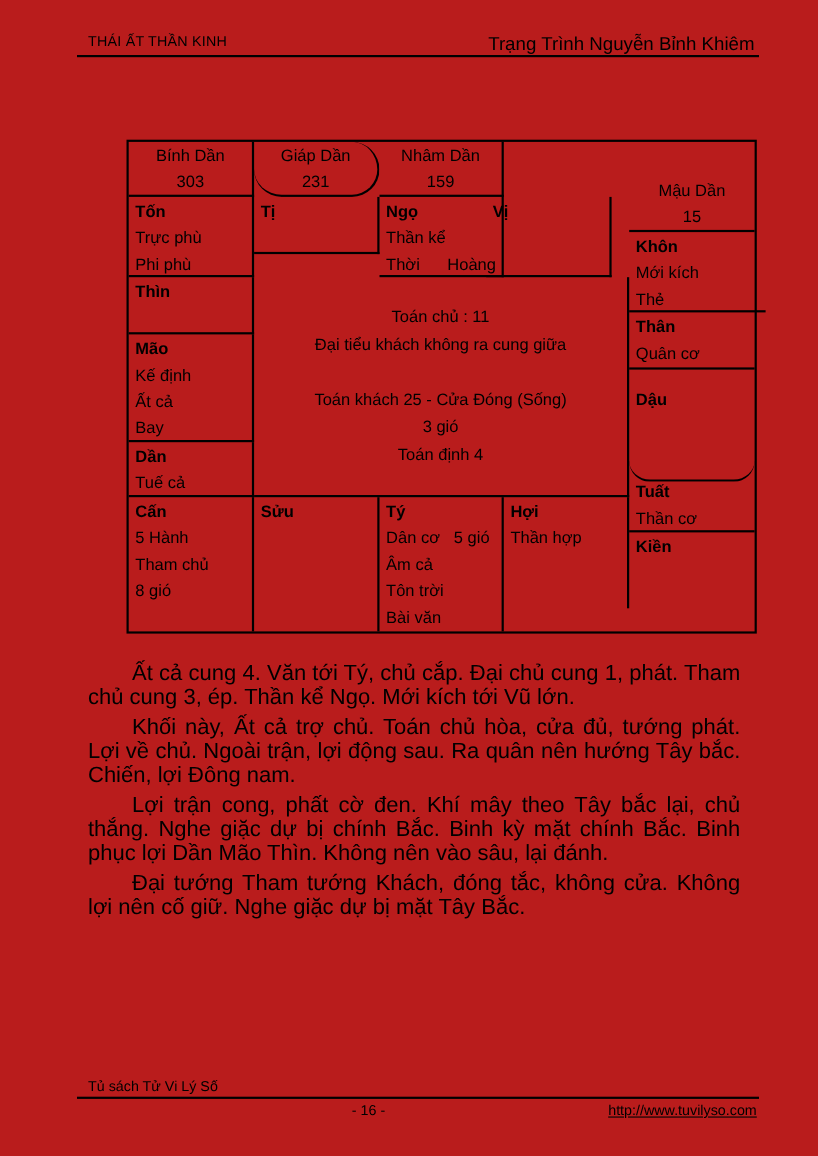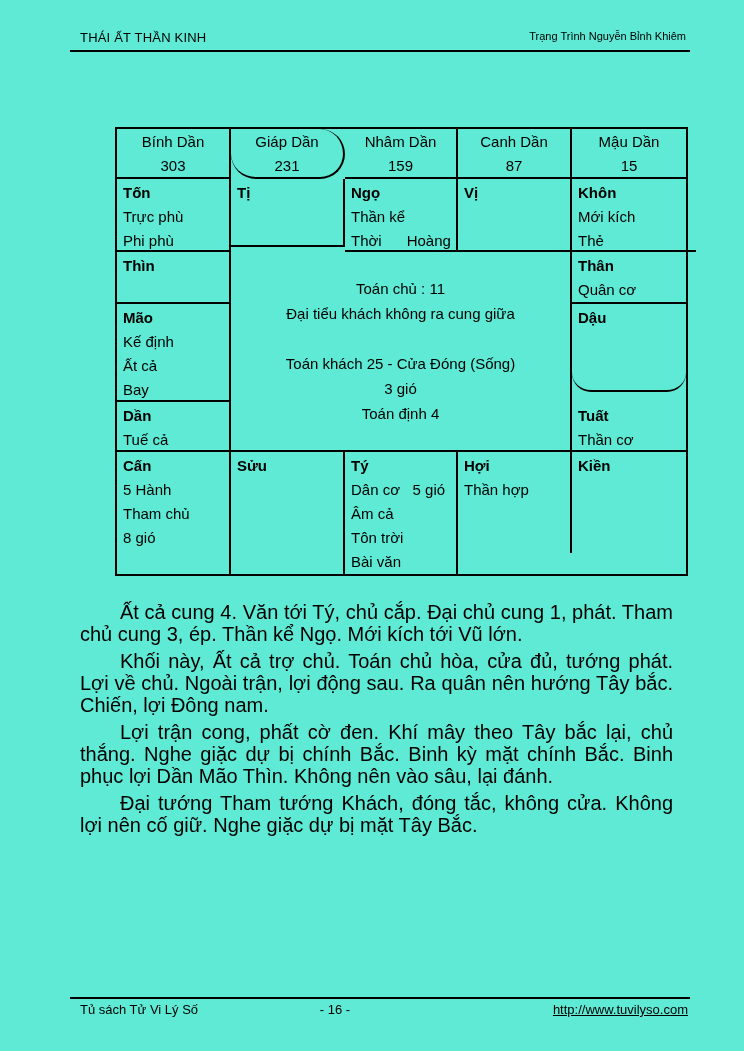--- a/index.html
+++ b/index.html
@@ -1,54 +1,54 @@
 <!DOCTYPE html>
 <html><head>
 <meta charset="utf-8">
 <style>
   html,body { margin:0; padding:0; background:#e8e8e8; }
   .page {
     position:relative; width:744px; height:1051px;
-    background:#5eead4; color:#000000;
+    background:#b91c1c; color:#000000;
     font-family:"Liberation Sans", sans-serif;
     margin:0 auto; overflow:hidden;
   }
   .hdr-title { position:absolute; left:80px; top:30px; font-size:13px; letter-spacing:0.2px; }
-  .hdr-author { position:absolute; right:58px; top:30px; font-size:11px; }
+  .hdr-author { position:absolute; right:58px; top:30px; font-size:17px; }
   .rule { position:absolute; left:70px; width:620px; height:2px; background:#000; }
   .rule-top { top:50px; }
   .rule-bottom { top:997px; }
 
   
   .chart {
     position:absolute; left:115px; top:127px; width:573px; height:449px;
     border:2px solid #000; box-sizing:border-box; font-size:15px;
   }
   .cell {
     position:absolute; box-sizing:border-box;
     border-right:2px solid #000; border-bottom:2px solid #000;
     padding:2px 5px 12px 6px; line-height:24px; overflow:hidden;
   }
-  .no-r { border-right:none; }
+  .no-r { border-right:none;margin-top:32px; }
   .no-b { border-bottom:none; }
   .cell-label { font-weight:bold; }
   .cell-lines { white-space:pre-wrap; }
   .year-cell { text-align:center; padding:1px 0 0 0; }
   .center-cell {
     text-align:center; padding:24px 4px 0 4px;
     line-height:25px; white-space:pre-line;
   }
 
   .paragraphs {
     position:absolute; left:80px; top:601px; width:593px;
     font-size:20px; line-height:22px; text-align:justify;
   }
   .paragraphs p { margin:0 0 5px 0; text-indent:40px; }
 
-  .ftr-left { position:absolute; left:80px; top:1002px; font-size:13px; }
+  .ftr-left { position:absolute; left:80px; top:980px; font-size:13px; }
   .ftr-page { position:absolute; left:298px; top:1002px; width:74px; text-align:center; font-size:13px; }
   .ftr-url  { position:absolute; right:56px; top:1002px; font-size:13px; text-decoration:underline; color:#000; cursor:pointer; }
 </style>
 </head>
 <body>
 
 <div class="page">
 
   <div class="hdr-title">THÁI ẤT THẦN KINH</div>
   <div class="hdr-author">Trạng Trình Nguyễn Bỉnh Khiêm</div>
@@ -61,44 +61,40 @@
       <div>303</div>
     </div>
     <div class="cell year-cell" style="left:114px;top:0;width:114px;height:50px;border-radius:25px;">
       <div>Giáp Dần</div>
       <div>231</div>
     </div>
     <div class="cell year-cell" style="left:228px;top:0;width:113px;height:50px;">
       <div>Nhâm Dần</div>
       <div>159</div>
     </div>
-    <div class="cell year-cell" style="left:341px;top:0;width:114px;height:50px;">
-      <div>Canh Dần</div>
-      <div>87</div>
-    </div>
     <div class="cell year-cell no-r" style="left:455px;top:0;width:114px;height:50px;">
       <div>Mậu Dần</div>
       <div>15</div>
     </div>
 
     <div class="cell" style="left:0;top:50px;width:114px;height:73px;">
       <div class="cell-label">Tốn</div>
       <div class="cell-lines">Trực phù
 Phi phù</div>
     </div>
-    <div class="cell" style="left:114px;top:50px;width:114px;height:68px;">
+    <div class="cell" style="left:114px;top:50px;width:114px;height:52px;">
       <div class="cell-label">Tị</div>
       <div class="cell-lines"></div>
     </div>
     <div class="cell" style="left:228px;top:50px;width:113px;height:73px;">
       <div class="cell-label">Ngọ</div>
       <div class="cell-lines">Thần kể
 Thời      Hoàng</div>
     </div>
-    <div class="cell" style="left:341px;top:50px;width:114px;height:73px;">
+    <div class="cell" style="left:325px;top:50px;width:114px;height:73px;">
       <div class="cell-label">Vị</div>
       <div class="cell-lines"></div>
     </div>
     <div class="cell no-r" style="left:455px;top:50px;width:124px;height:73px;">
       <div class="cell-label">Khôn</div>
       <div class="cell-lines">Mới kích
 Thẻ</div>
     </div>
 
     <div class="cell" style="left:0;top:123px;width:114px;height:52px;">
@@ -120,21 +116,21 @@
 Đại tiểu khách không ra cung giữa
 
 Toán khách 25 - Cửa Đóng (Sống)
 3 gió
 Toán định 4</div>
 
     <div class="cell no-r" style="left:455px;top:123px;width:114px;height:52px;">
       <div class="cell-label">Thân</div>
       <div class="cell-lines">Quân cơ</div>
     </div>
-    <div class="cell no-r" style="left:455px;top:175px;width:114px;height:88px;border-radius:19px;">
+    <div class="cell no-r" style="left:455px;top:189px;width:114px;height:88px;border-radius:19px;">
       <div class="cell-label">Dậu</div>
       <div class="cell-lines"></div>
     </div>
     <div class="cell no-r" style="left:455px;top:273px;width:114px;height:50px;">
       <div class="cell-label">Tuất</div>
       <div class="cell-lines">Thần cơ</div>
     </div>
 
     <div class="cell no-b" style="left:0;top:323px;width:114px;height:122px;">
       <div class="cell-label">Cấn</div>

